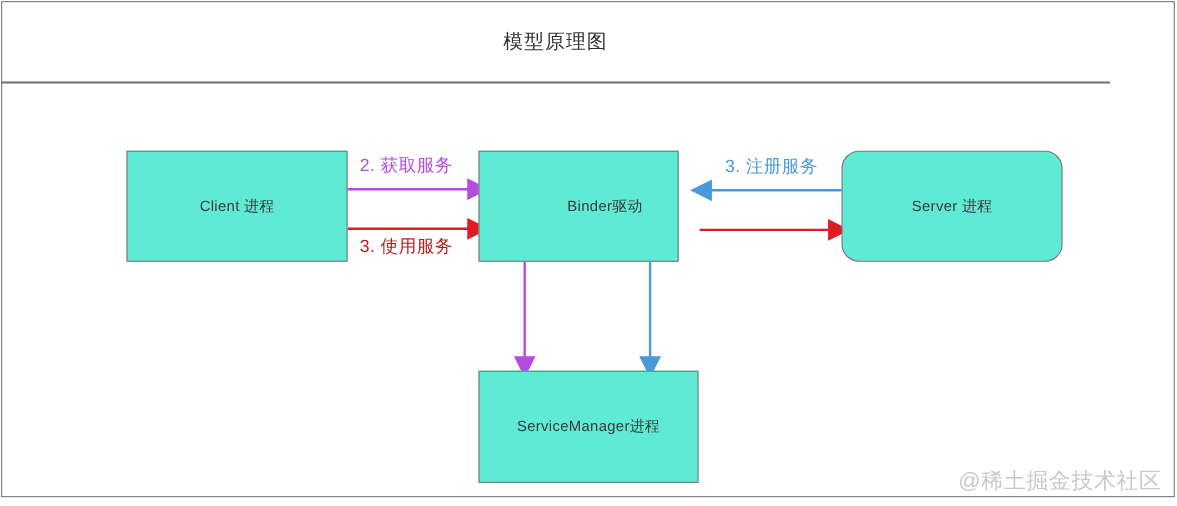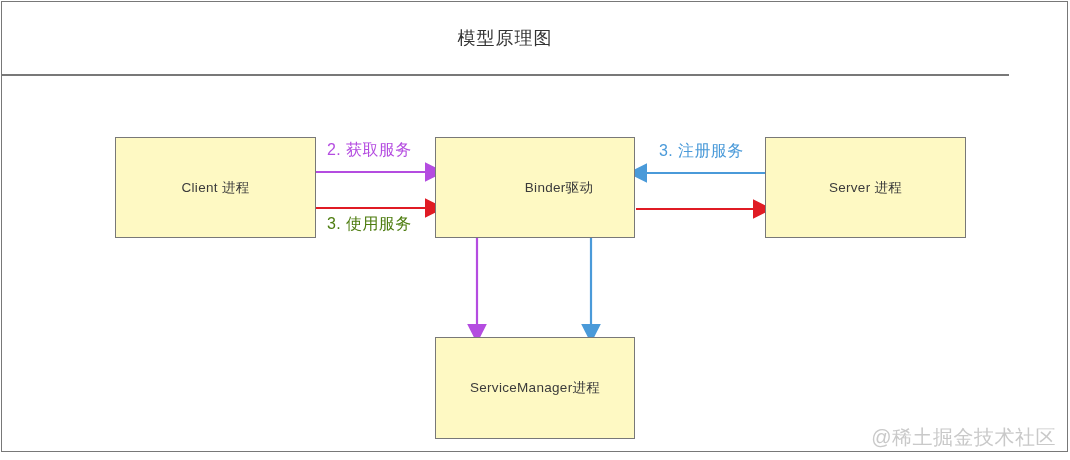--- a/index.html
+++ b/index.html
@@ -48,46 +48,46 @@
     font-size: 18px;
     color: #333333;
     letter-spacing: 1px;
     font-weight: normal;
   }
 
   
   .node {
     position: absolute;
     border: 1px solid #787878;
-    background: #fef9c3;
+    background: #5eead4;
     box-sizing: border-box;
     display: flex;
     align-items: center;
     justify-content: center;
     color: #3b3b3b;
     font-size: 13.5px;
     letter-spacing: 0.3px;
   }
   #node-client       { left: 115px; top: 137px; width: 201px; height: 101px; }
-  #node-binder       { left: 435px; top: 137px; width: 200px; height: 101px; padding-left: 48px; }
-  #node-server       { left: 765px; top: 137px; width: 201px; height: 101px; }
+  #node-binder       { left: 435px; top: 137px; width: 182px; height: 101px; padding-left: 48px; }
+  #node-server       { left: 765px; top: 137px; width: 201px; height: 101px; border-radius: 16px; }
   #node-sm           { left: 435px; top: 337px; width: 200px; height: 102px; }
 
   
   .conn { position: absolute; }
   .conn svg { display: block; overflow: visible; }
 
   .edge-label {
     position: absolute;
     font-size: 16px;
     white-space: nowrap;
     letter-spacing: 0.4px;
   }
   #label-get      { left: 327px; top: 140px; color: #b44ce0; }
-  #label-use      { left: 327px; top: 214px; color: #4d7c0f; }
+  #label-use      { left: 327px; top: 214px; color: #b91c1c; }
   #label-register { left: 659px; top: 141px; color: #4a9ad9; }
 
   
   .watermark {
     position: absolute;
     right: 14px;
     bottom: 9px;
     font-size: 20px;
     color: #c9c9c9;
     letter-spacing: 0.5px;

